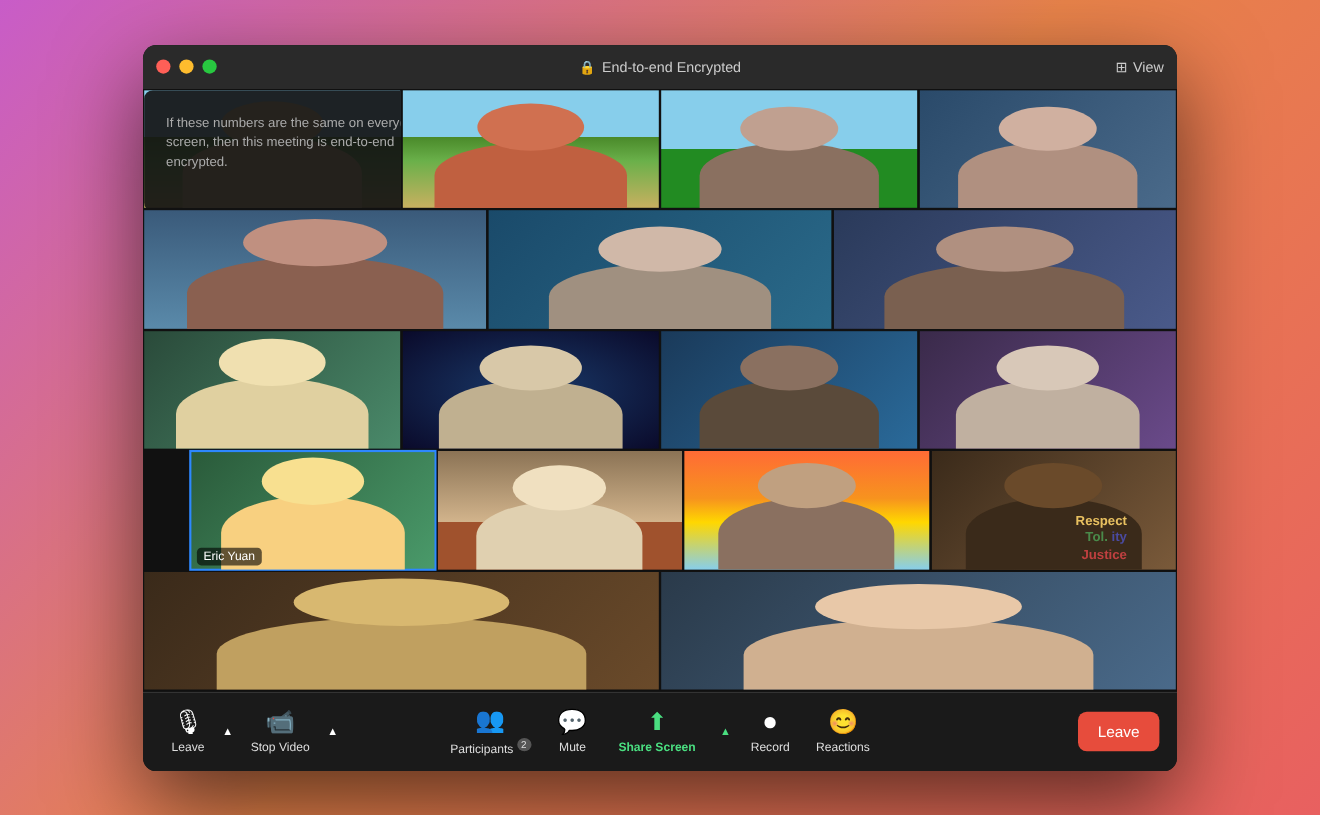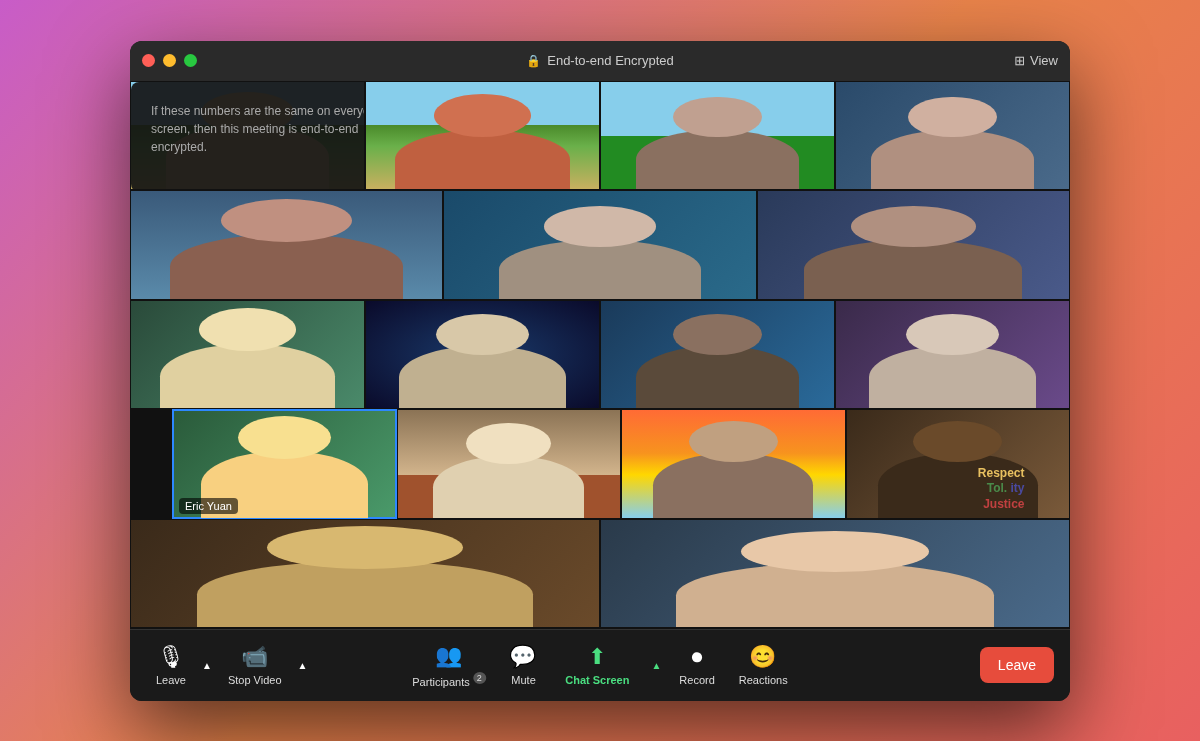--- a/index.html
+++ b/index.html
@@ -437,21 +437,21 @@
         <span class="icon">👥</span>
         <span class="label">Participants <sup style="font-size:9px;background:#555;border-radius:50%;padding:1px 4px;">2</sup></span>
       </div>
       <div class="tool-btn">
         <span class="icon">💬</span>
         <span class="label">Mute</span>
       </div>
 
       <div class="share-screen-btn">
         <span style="font-size:22px;color:#4ade80">⬆</span>
-        <span class="label" style="color:#4ade80;font-weight:600">Chat Screen</span>
+        <span class="label" style="color:#4ade80;font-weight:600">Share Screen</span>
       </div>
       <div class="tool-btn-caret" style="color:#4ade80">
         <span>▲</span>
       </div>
       <div class="tool-btn">
         <span class="icon">⏺</span>
         <span class="label">Record</span>
       </div>
       <div class="tool-btn">
         <span class="icon">😊</span>

